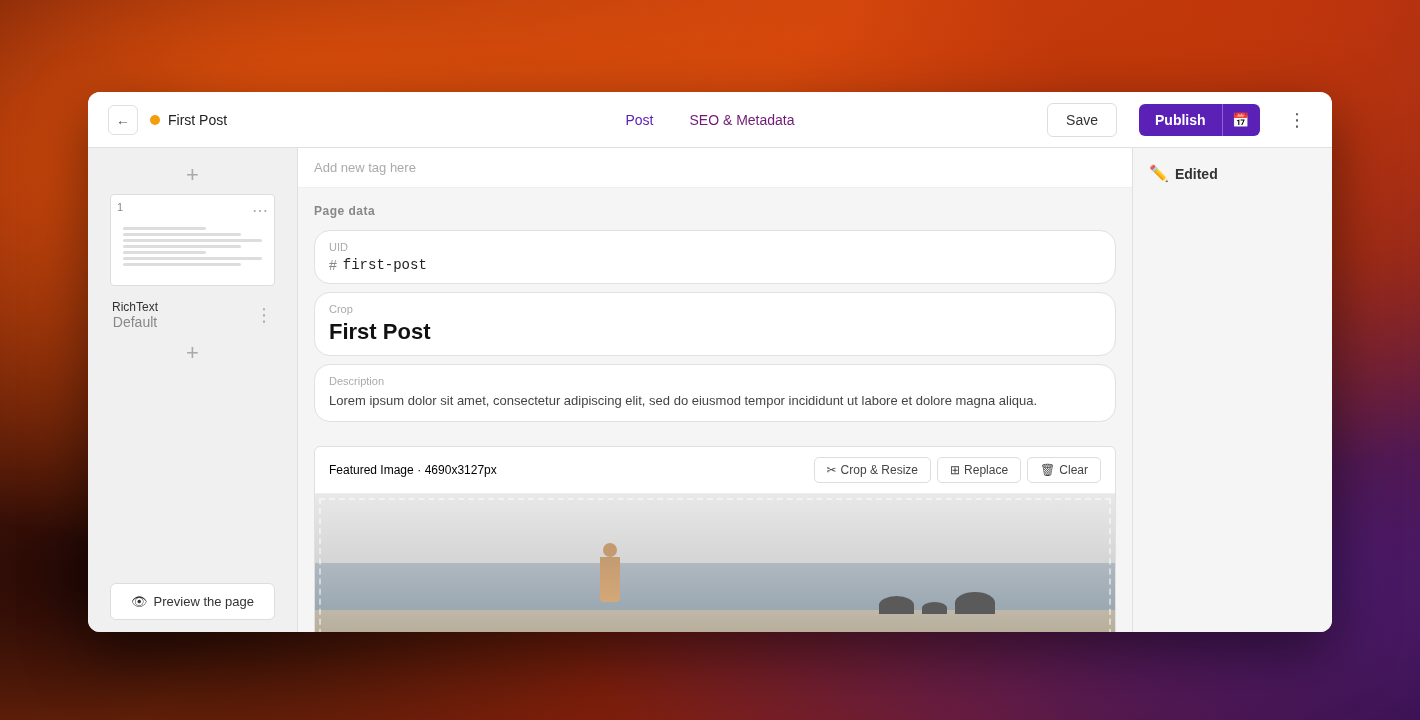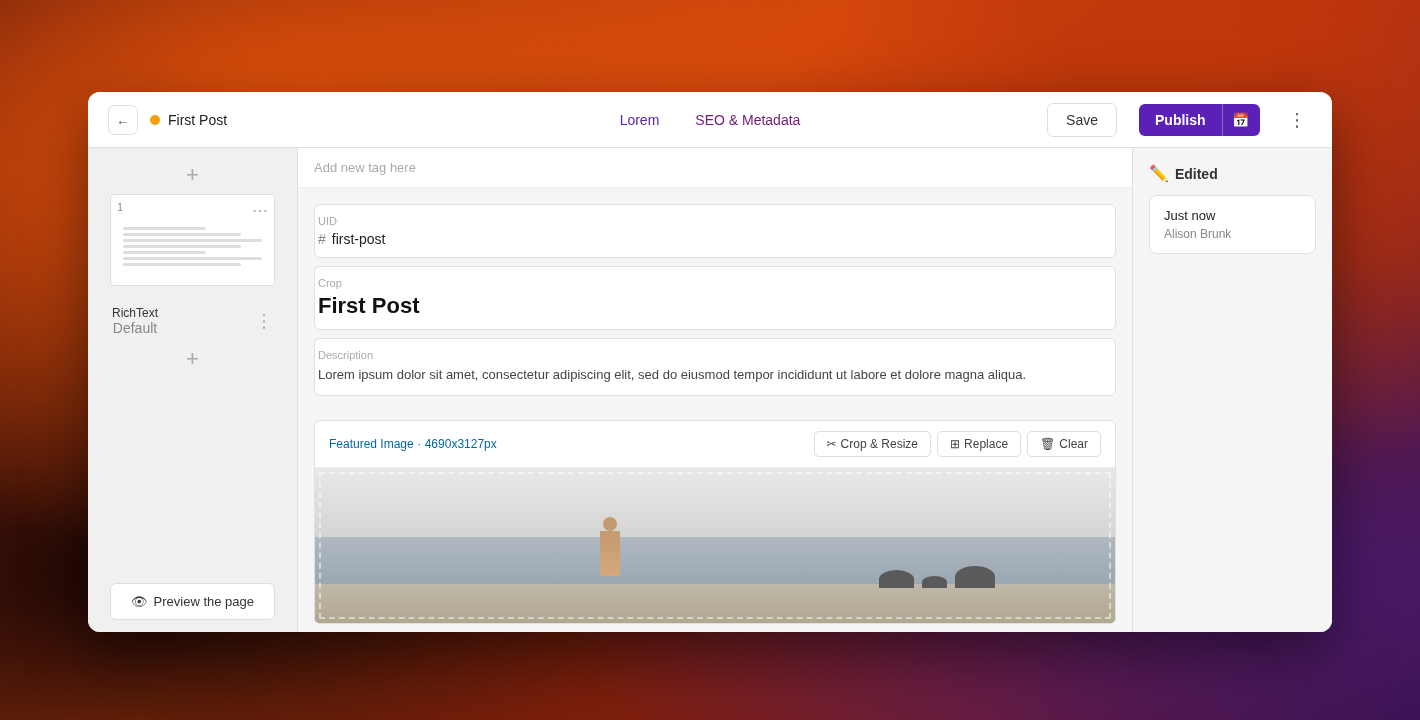--- a/index.html
+++ b/index.html
@@ -321,35 +321,36 @@
       font-size: 12px;
       font-weight: 600;
       color: #888;
       margin-bottom: 12px;
       letter-spacing: 0.5px;
     }
 
     .field-group {
       background: white;
       border: 1px solid #e0e0e0;
-      border-radius: 6px;
-      padding: 10px 3px;
+      border-radius: 16px;
+      padding: 10px 14px;
       margin-bottom: 8px;
       position: relative;
     }
 
     .field-label {
       font-size: 11px;
       color: #aaa;
       margin-bottom: 4px;
     }
 
     .field-value {
       font-size: 14px;
       color: #222;
+      font-family: Liberation Mono, monospace;
     }
 
     .field-uid {
       display: flex;
       align-items: center;
       gap: 6px;
     }
 
     .hash-icon {
       color: #888;
@@ -384,21 +385,21 @@
       padding: 10px 14px;
       border-bottom: 1px solid #eee;
     }
 
     .featured-image-label {
       font-size: 13px;
       color: #555;
     }
 
     .featured-image-label span {
-      color: #0369a1;
+      color: #000000;
       font-size: 12px;
     }
 
     .image-actions {
       display: flex;
       align-items: center;
       gap: 6px;
     }
 
     .img-action-btn {
@@ -559,21 +560,21 @@
   <div class="header">
     <div class="header-left">
       <button class="back-btn">←</button>
       <div class="post-indicator">
         <div class="dot-orange"></div>
         <span class="post-title-label">First Post</span>
       </div>
     </div>
 
     <div class="header-tabs">
-      <div class="tab tab-active">Lorem</div>
+      <div class="tab tab-active">Post</div>
       <div class="tab tab-inactive">SEO &amp; Metadata</div>
     </div>
 
     <div class="header-right">
       <button class="save-btn">Save</button>
       <div style="display:flex;">
         <button class="publish-btn">Publish</button>
         <button class="publish-calendar-btn">
           <span>📅</span>
         </button>
@@ -596,21 +597,21 @@
               <div class="thumb-line short"></div>
               <div class="thumb-line medium"></div>
               <div class="thumb-line long"></div>
               <div class="thumb-line medium"></div>
               <div class="thumb-line short"></div>
               <div class="thumb-line long"></div>
               <div class="thumb-line medium"></div>
             </div>
           </div>
         </div>
-        <div class="thumb-label" style="position:relative; margin-top:20px; display:flex; align-items:center; justify-content:space-between; padding: 0 2px; gap: 44px;">
+        <div class="thumb-label" style="position:relative; margin-top:14px; display:flex; align-items:center; justify-content:space-between; padding: 0 2px; gap: 44px;">
           <div>
             <div class="thumb-label-name">RichText</div>
             <div class="thumb-label-sub">Default</div>
           </div>
           <div style="color:#aaa; font-size:18px; cursor:pointer;">⋮</div>
         </div>
       </div>
 
       <div class="add-btn-bottom">+</div>
 
@@ -620,20 +621,21 @@
       </button>
     </div>
 
     <div class="main-area">
 
       <div class="tag-bar">
         <div class="tag-input">Add new tag here</div>
       </div>
 
       <div class="page-data-section">
+        <div class="section-title">Page data</div>
 
         <div class="field-group">
           <div class="field-label">UID</div>
           <div class="field-uid">
             <span class="hash-icon">#</span>
             <span class="field-value">first-post</span>
           </div>
         </div>
 
         <div class="field-group">
@@ -689,19 +691,15 @@
           </div>
         </div>
       </div>
     </div>
 
     <div class="right-panel">
       <div class="edited-header">
         <span class="pencil-icon">✏️</span>
         <span class="edited-label">Edited</span>
       </div>
-      <div class="edit-card">
-        <div class="edit-time">Just now</div>
-        <div class="edit-user">Alison Brunk</div>
-      </div>
     </div>
   </div>
 </div>
 
 </body></html>

